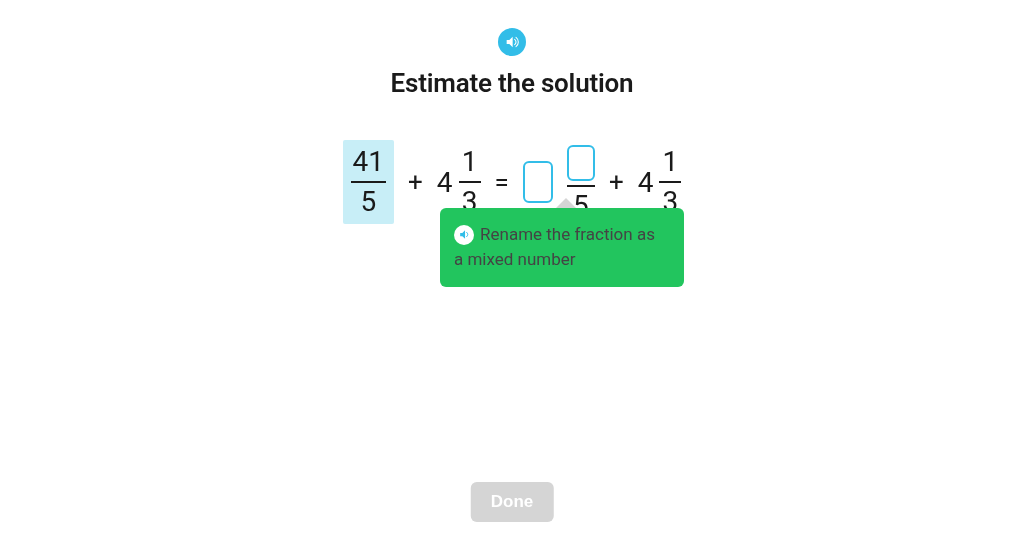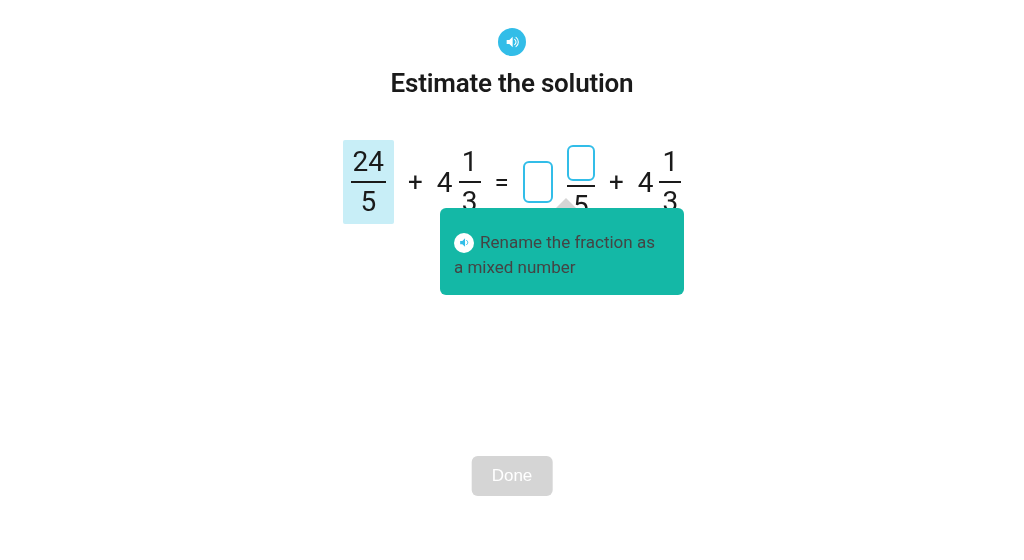--- a/index.html
+++ b/index.html
@@ -96,23 +96,23 @@
       background: #1a1a1a;
       margin: 4px 0;
     }
     .frac-with-box .den { font-size: 28px; padding-top: 1px; }
     .tooltip-wrap {
       position: absolute;
       left: 440px;
       top: 208px;
     }
     .tooltip {
-      background: #14b8a6;
+      background: #22c55e;
       border-radius: 6px;
-      padding: 22px 18px 16px 14px;
+      padding: 14px 18px 16px 14px;
       width: 244px;
       position: relative;
       color: #444;
       font-size: 17px;
       line-height: 1.45;
     }
     .tooltip::before {
       content: "";
       position: absolute;
       top: -10px;
@@ -137,25 +137,25 @@
       cursor: pointer;
       position: relative;
       top: -1px;
     }
     .audio-small svg { width: 13px; height: 13px; }
     .tooltip-text { color: #444; }
     .done-btn {
       position: absolute;
       left: 50%;
       transform: translateX(-50%);
-      bottom: 64px;
+      bottom: 38px;
       background: #d5d5d5;
       color: #fff;
       font-size: 17px;
-      font-weight: 400;
+      font-weight: 700;
       padding: 10px 20px;
       border-radius: 6px;
       border: none;
       cursor: default;
     }
   </style>
 </head>
 <body>
 
 <div class="header">
@@ -164,21 +164,21 @@
       <path d="M4 9v6h4l5 5V4L8 9H4z" fill="#fff"></path>
       <path d="M16 8c1.2 1 2 2.4 2 4s-.8 3-2 4" stroke="#fff" stroke-width="1.6" stroke-linecap="round" fill="none"></path>
       <path d="M18 5c2.2 1.6 3.5 4.1 3.5 7s-1.3 5.4-3.5 7" stroke="#fff" stroke-width="1.6" stroke-linecap="round" fill="none"></path>
     </svg>
   </div>
   <div class="title">Estimate the solution</div>
 </div>
 
 <div class="equation-row">
   <span class="frac highlight">
-    <span class="num">24</span>
+    <span class="num">41</span>
     <span class="bar"></span>
     <span class="den">5</span>
   </span>
 
   <span class="op">+</span>
 
   <span class="mixed">
     <span class="whole">4</span>
     <span class="frac">
       <span class="num">1</span>

